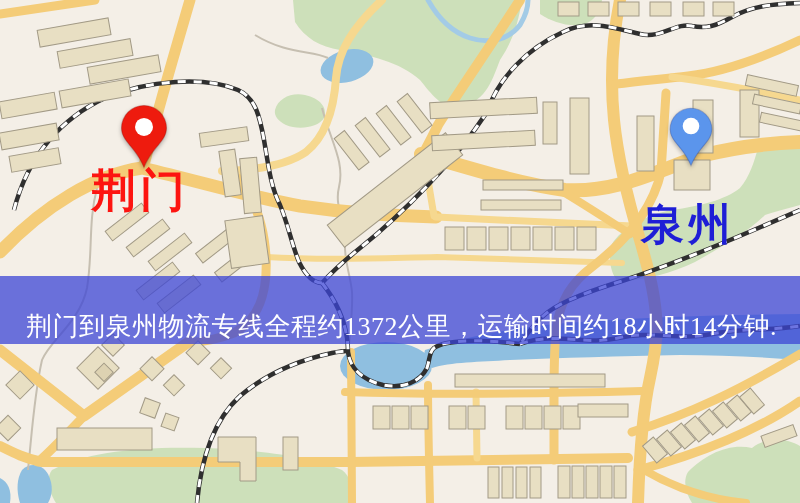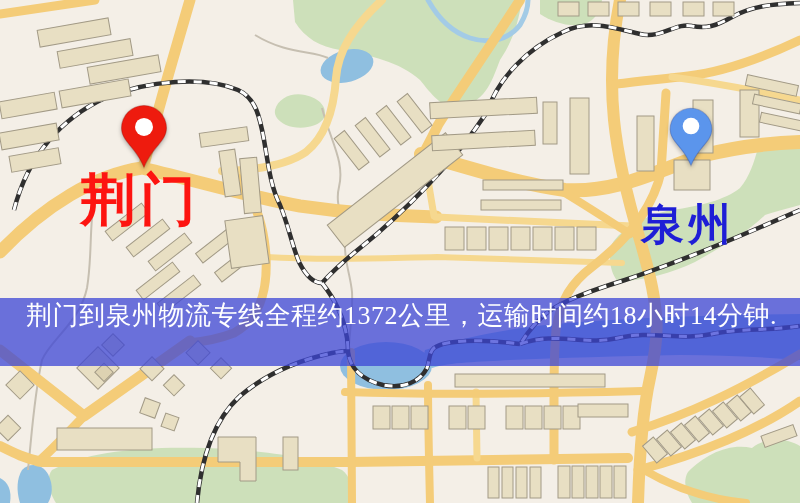--- a/index.html
+++ b/index.html
@@ -13,25 +13,25 @@
   .rd2{fill:none;stroke:#f6d88f;stroke-linecap:round;stroke-linejoin:round;}
   .rail-base use{stroke:#2f2f2f;stroke-width:4.5;fill:none;stroke-linecap:butt;}
   .rail-dash use{stroke:#ffffff;stroke-width:3;fill:none;stroke-dasharray:8 8;}
   .bld rect,.bld path{stroke:#a29a86;stroke-width:1;}
   
   .pin{position:absolute;filter:drop-shadow(0 2px 2px rgba(0,0,0,0.3));}
   .pin-origin{left:117px;top:104px;width:54px;height:66px;}
   .pin-dest{left:666px;top:107px;width:50px;height:61px;}
   .city-label{position:absolute;width:220px;text-align:center;font-weight:bold;
               font-family:"Liberation Serif", serif;letter-spacing:4px;line-height:1;}
-  .label-origin{left:30px;top:172px;font-size:56px;}
+  .label-origin{left:30px;top:172px;font-size:45px;font-family:Liberation Mono, monospace;}
   .label-dest{left:578px;top:177px;font-size:43px;}
   
-  .banner{position:absolute;left:0;top:298px;width:800px;height:68px;
-          display:flex;align-items:flex-start;}
+  .banner{position:absolute;left:0;top:276px;width:800px;height:68px;
+          display:flex;align-items:flex-end;}
   .banner span{margin-left:26px;font-size:26px;color:#ffffff;
                font-family:"Liberation Serif", serif;letter-spacing:0.5px;}
 </style>
 </head>
 <body>
 
 <div class="stage">
 
   <svg class="map-svg" width="800" height="503" viewBox="0 0 800 503">
     <defs>

